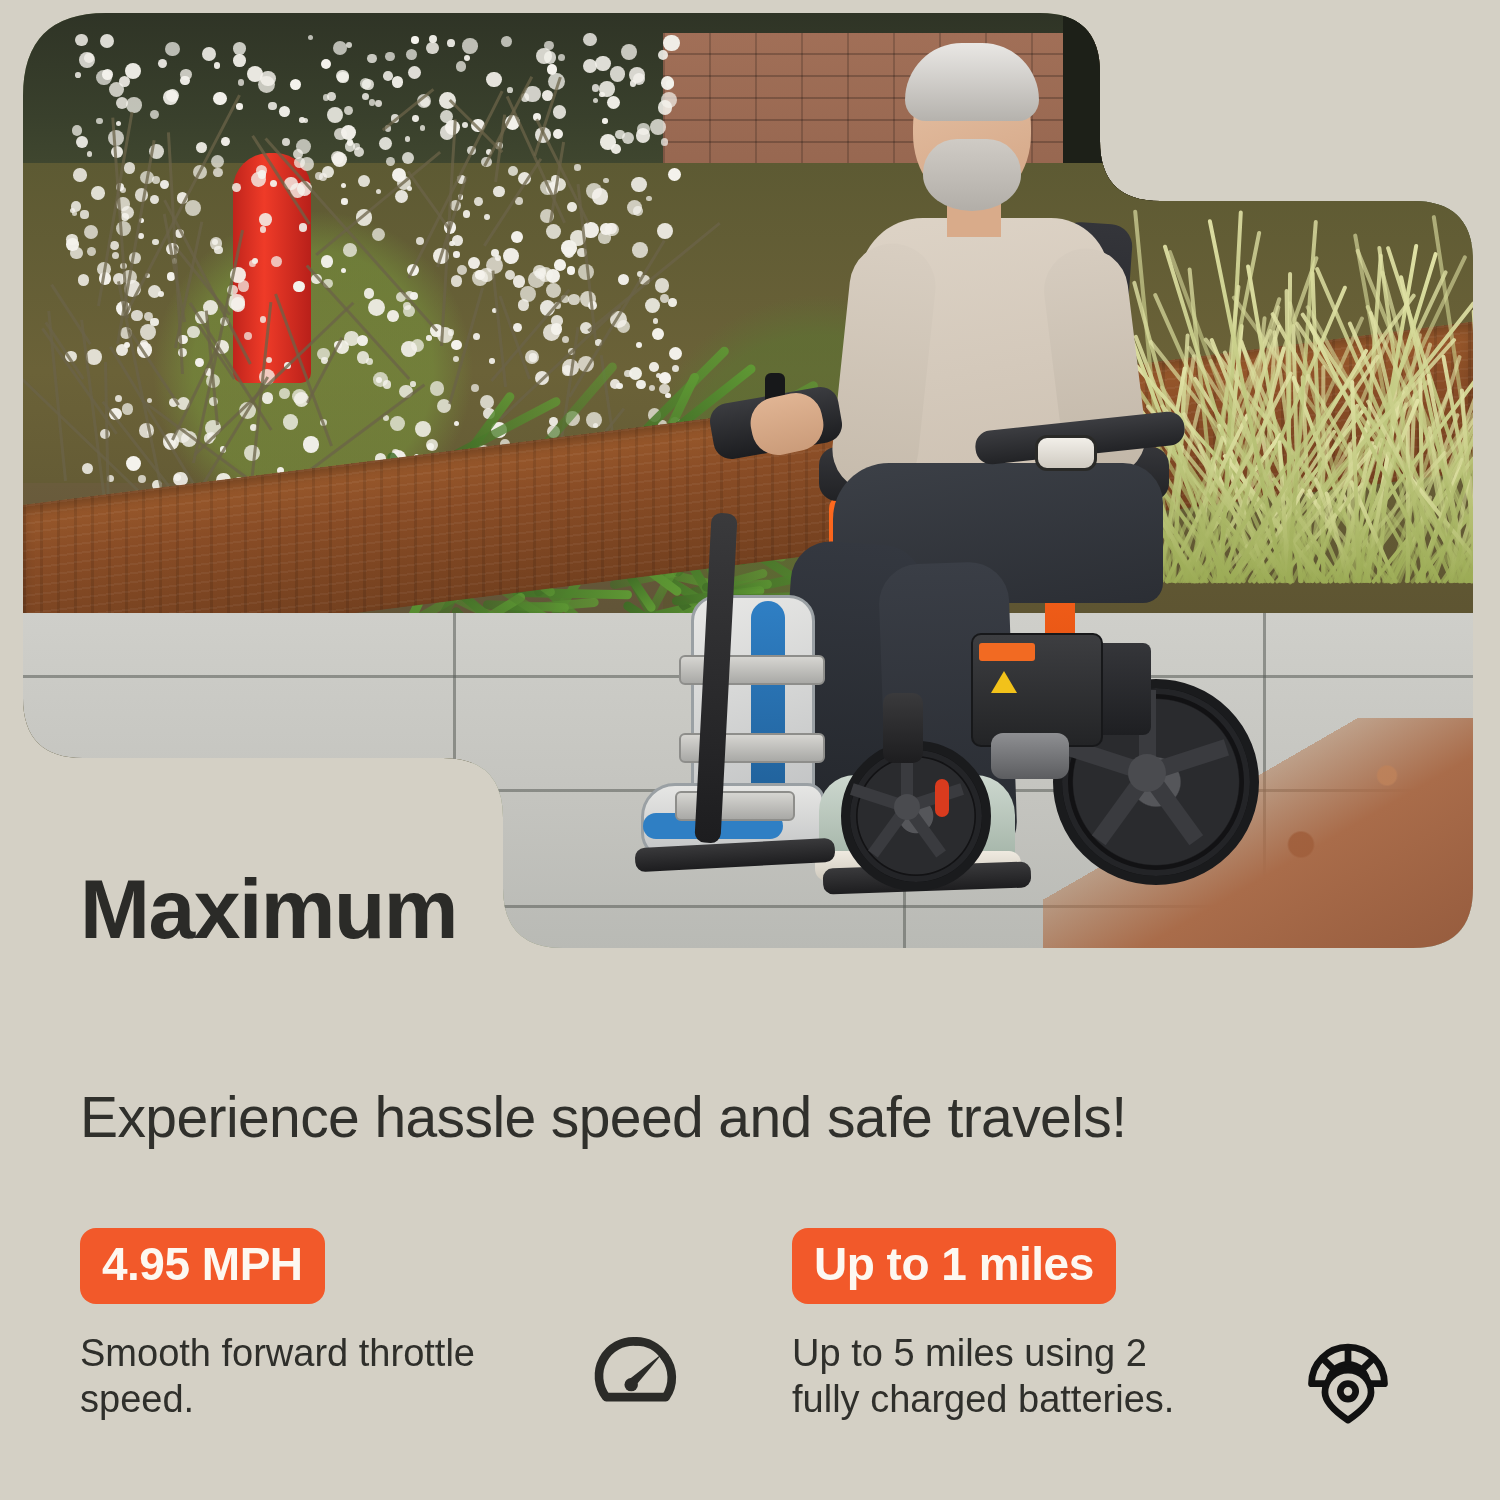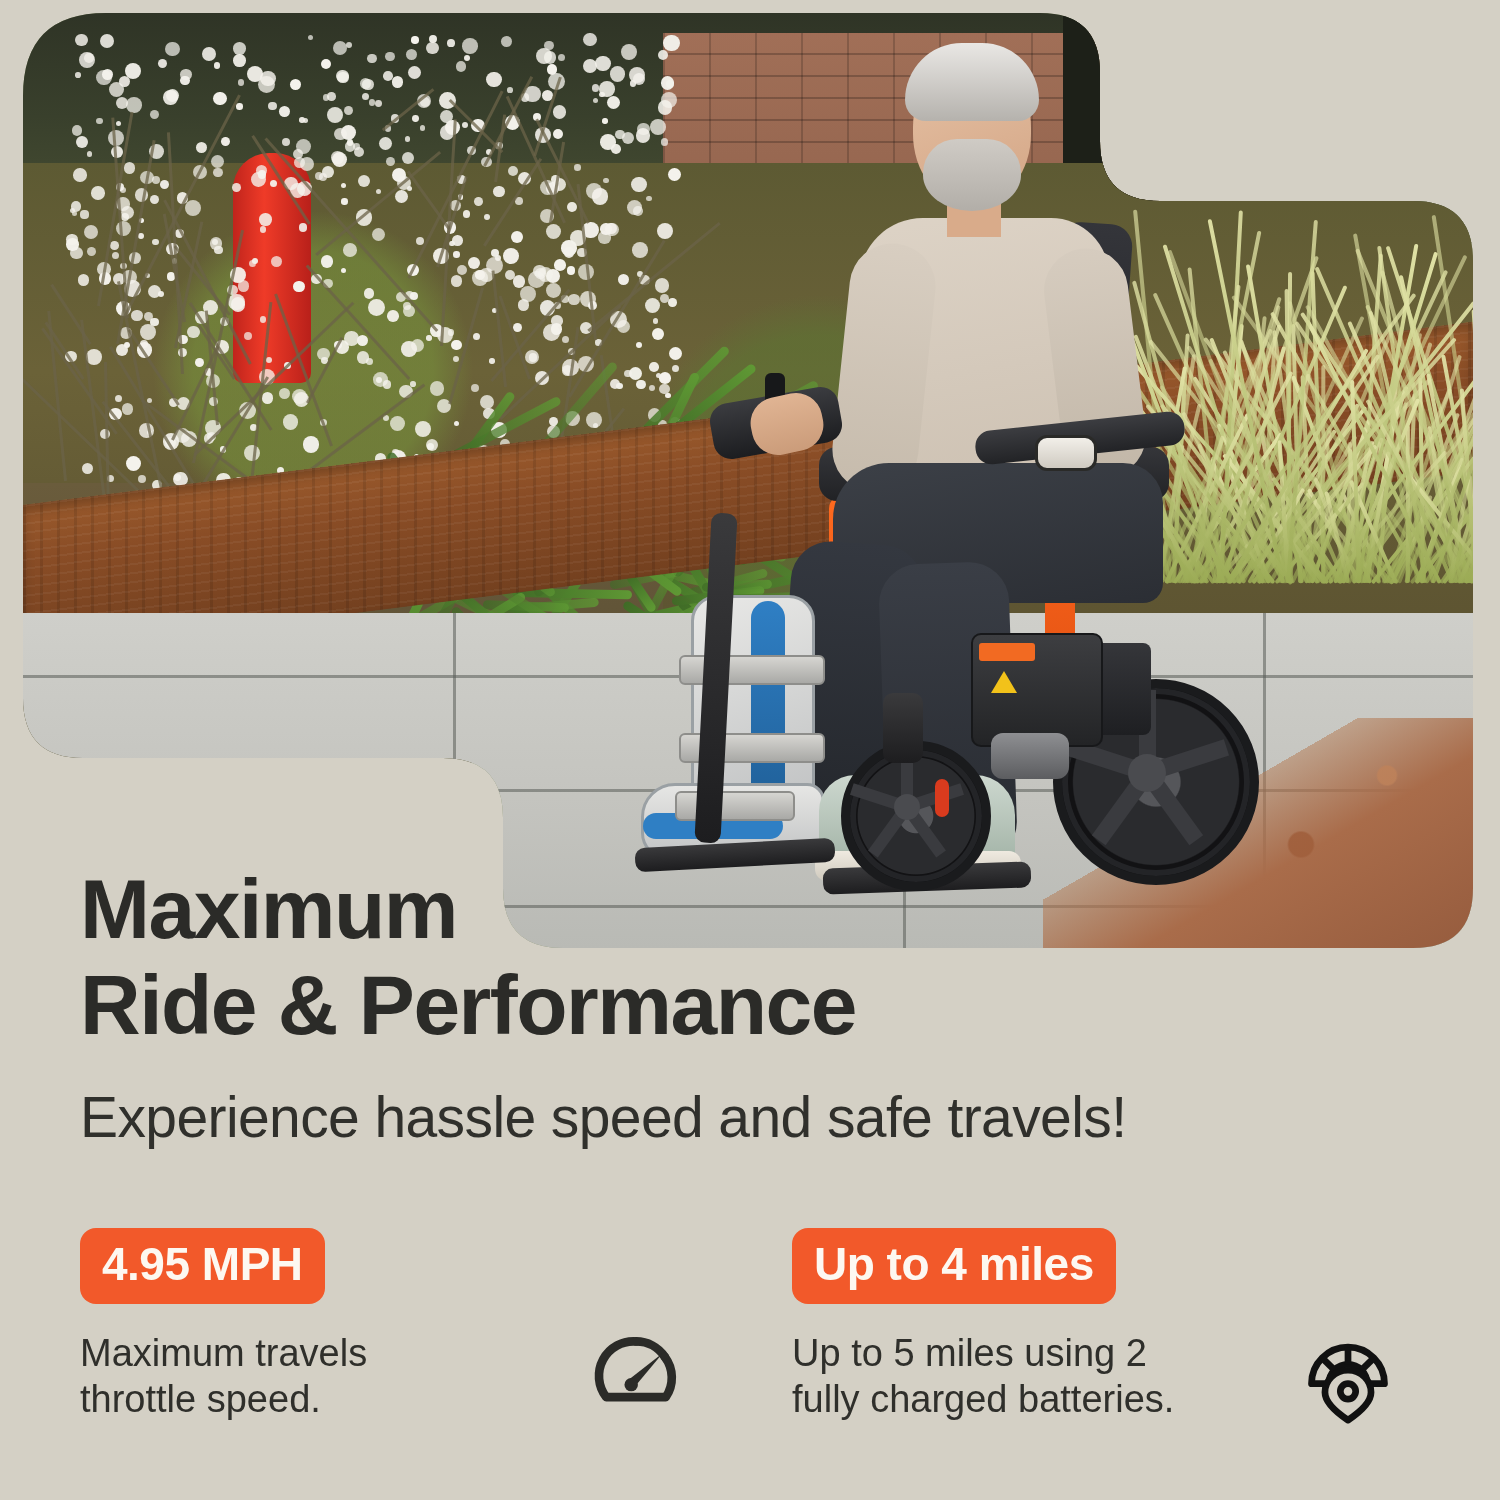--- a/index.html
+++ b/index.html
@@ -1256,44 +1256,43 @@
     <div class="blk" style="left:300px;top:650px;width:40px;height:70px;"></div>
     <div class="pc" style="left:352px;top:736px;width:14px;height:38px;border-radius:7px;background:#d93b1e;"></div>
 
     <div class="pc" style="left:408px;top:690px;width:78px;height:46px;border-radius:12px;background:linear-gradient(180deg,#8e8f92,#5c5d60);"></div>
   </div>
 
 </div>
 
 <div id="headline">
   <span class="l1">Maximum</span>
-  <span class="l2">Ride &amp; Performance</span>
 </div>
 
 <div id="subhead">Experience hassle speed and safe travels!</div>
 
 <div id="features">
 
   <div class="feat">
     <span class="pill">4.95 MPH</span>
     <div class="feat-body">
-      <div class="feat-text">Maximum travels throttle speed.</div>
+      <div class="feat-text">Smooth forward throttle speed.</div>
       <div class="feat-icon">
         <svg viewBox="0 0 100 100" width="96" height="96" aria-hidden="true">
           <path d="M50 14 A36 36 0 0 1 80 30" fill="none" stroke="#2b2b28" stroke-width="9" stroke-linecap="round"></path>
           <path d="M80 30 A36 36 0 0 1 81 72 L19 72 A36 36 0 0 1 50 14" fill="none" stroke="#2b2b28" stroke-width="9" stroke-linecap="round" stroke-linejoin="round"></path>
           <path d="M78 26 L48 62 L41 55 Z" fill="#2b2b28"></path>
           <circle cx="45" cy="59" r="7" fill="#2b2b28"></circle>
         </svg>
       </div>
     </div>
   </div>
 
   <div class="feat">
-    <span class="pill">Up to 4 miles</span>
+    <span class="pill">Up to 1 miles</span>
     <div class="feat-body">
       <div class="feat-text">Up to 5 miles using 2 fully charged batteries.</div>
       <div class="feat-icon">
         <svg viewBox="0 0 100 100" width="96" height="96" aria-hidden="true">
           <path d="M12 58 A38 38 0 0 1 88 58 L70 58 A20 20 0 0 0 30 58 Z" fill="none" stroke="#111" stroke-width="7" stroke-linejoin="round"></path>
           <line x1="50" y1="20" x2="50" y2="38" stroke="#111" stroke-width="7"></line>
           <line x1="23" y1="31" x2="36" y2="44" stroke="#111" stroke-width="7"></line>
           <line x1="77" y1="31" x2="64" y2="44" stroke="#111" stroke-width="7"></line>
           <path d="M50 44 C36 44 26 55 26 67 C26 80 44 92 50 96 C56 92 74 80 74 67 C74 55 64 44 50 44 Z" fill="#d4d0c5" stroke="#111" stroke-width="7" stroke-linejoin="round"></path>
           <circle cx="50" cy="66" r="8" fill="none" stroke="#111" stroke-width="7"></circle>

